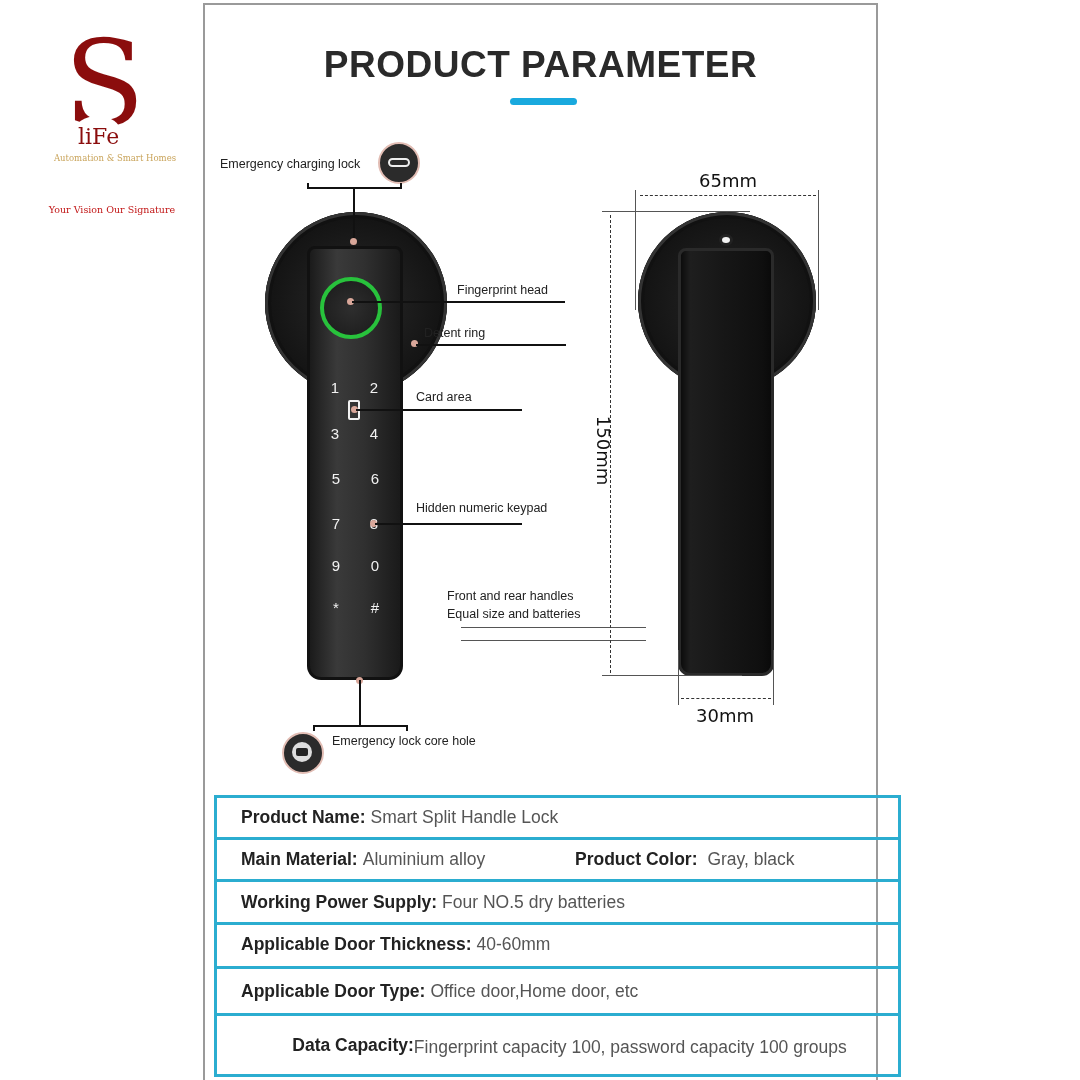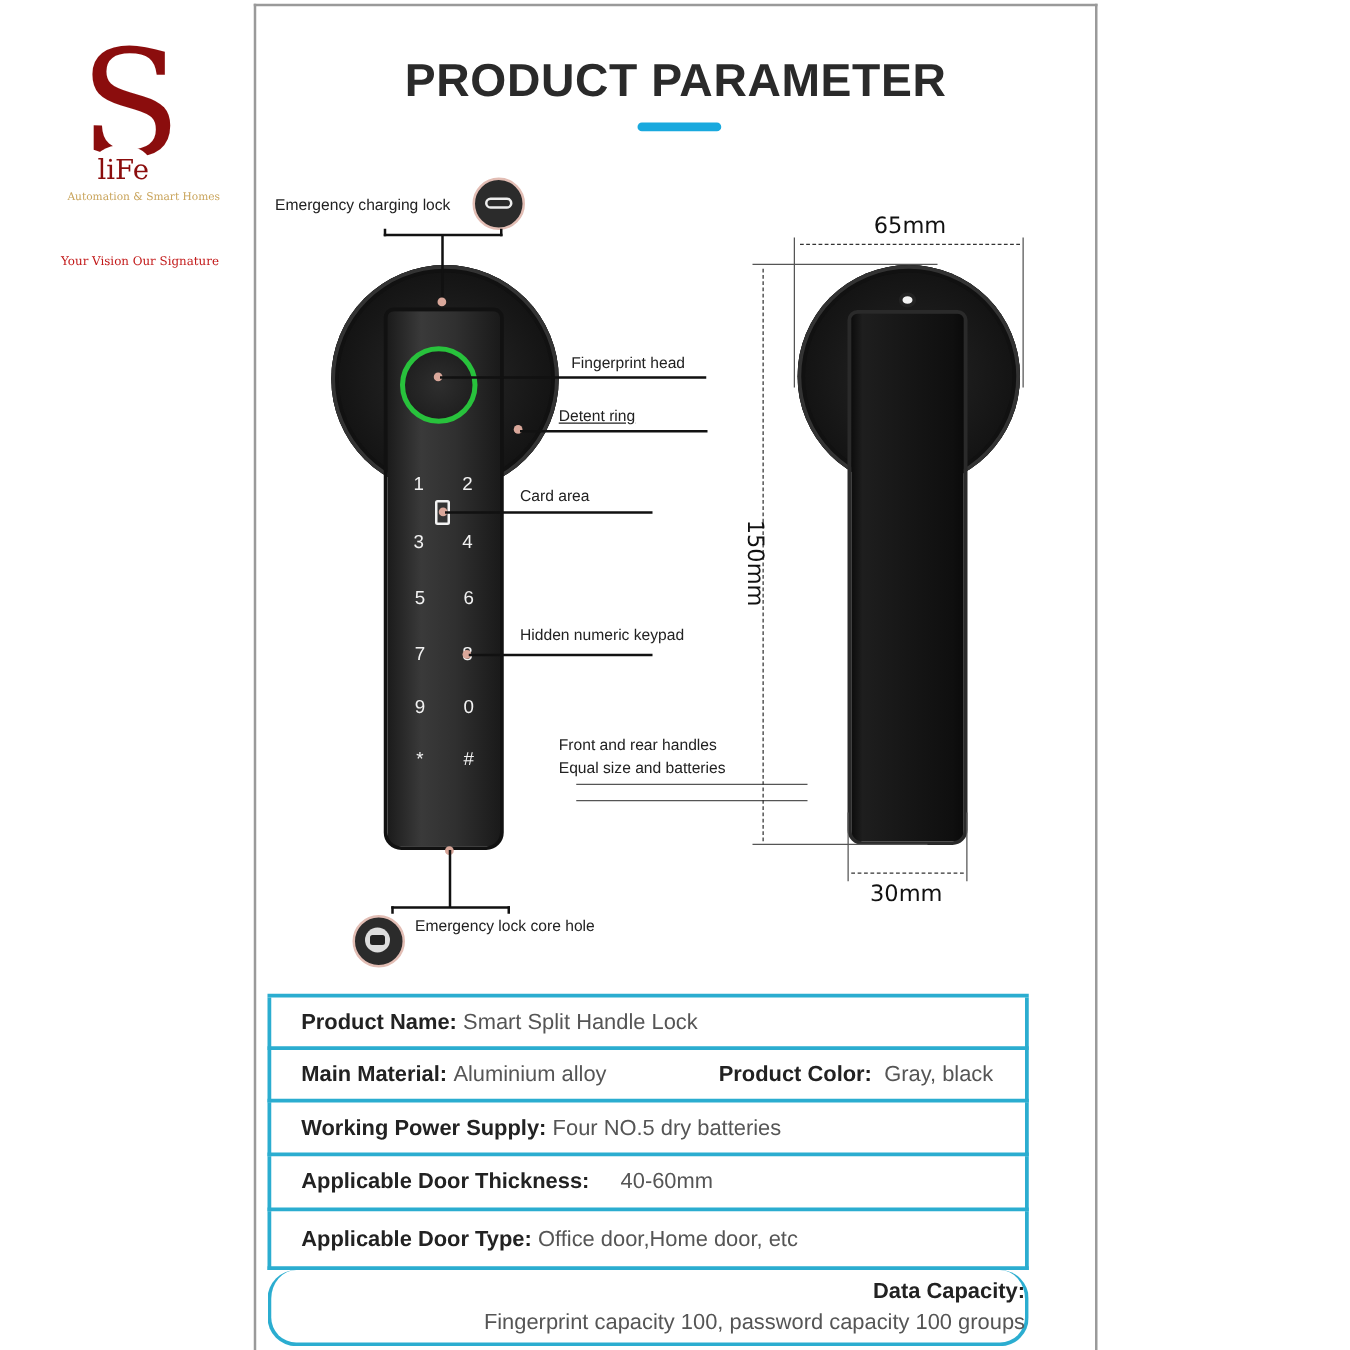--- a/index.html
+++ b/index.html
@@ -40,26 +40,26 @@
   .rose-right { position: absolute; left: 638px; top: 212px; width: 178px; height: 178px; border-radius: 50%; background: radial-gradient(circle, #262626 0%, #141414 65%, #0a0a0a 100%); box-shadow: inset 0 0 0 3px #333, inset 0 0 0 6px #111; }
   .rose-hole { position: absolute; left: 719px; top: 234px; width: 14px; height: 12px; border-radius: 50%; background: #f3f3f3; border: 3px solid #222; }
   .handle-right { position: absolute; left: 678px; top: 248px; width: 96px; height: 428px; border-radius: 8px 8px 12px 12px; background: linear-gradient(90deg, #0c0c0c 0%, #1e1e1e 10%, #161616 50%, #0f0f0f 90%, #0a0a0a 100%); border: 3px solid #2a2a2a; }
 
   .dim-h { position: absolute; height: 0; border-top: 1.5px dashed #333; }
   .dim-v { position: absolute; width: 0; border-left: 1.5px dashed #333; }
   .dim-text { position: absolute; font-family: "DejaVu Sans", sans-serif; font-size: 18px; color: #111; }
   .thin { position: absolute; background: #555; }
 
   
-  .ptable { position: absolute; left: 214px; top: 795px; width: 609px; border-top: 3px solid #2badd0; }
+  .ptable { position: absolute; left: 214px; top: 795px; width: 687px; border-top: 3px solid #2badd0; }
   .prow { position: relative; border-left: 3px solid #2badd0; border-right: 3px solid #2badd0; border-bottom: 3px solid #2badd0; font-size: 17.5px; padding-left: 24px; display: flex; align-items: center; }
   .prow .k { font-weight: bold; color: #222; }
   .prow .v { color: #555; margin-left: 5px; }
   .prow .col2 { position: absolute; left: 358px; }
-  .prow.tall { flex-direction: column; align-items: flex-end; justify-content: center; border-radius: 23px; }
+  .prow.tall { align-items: center; justify-content: center; }
   .prow.tall .v { margin-left: 0; margin-top: 4px; }
 </style>
 </head>
 <body>
 
 <div class="logo">
   <div class="logo-s">S</div>
   <div class="logo-life">liFe</div>
   <div class="logo-tag1">Automation &amp; Smart Homes</div>
   <div class="logo-tag2">Your Vision Our Signature</div>
@@ -97,21 +97,21 @@
   <div class="line" style="left:400px;top:183px;width:2px;height:6px;"></div>
   <div class="line" style="left:353px;top:188px;width:2px;height:52px;"></div>
   <div class="dot" style="left:350px;top:238px;"></div>
 
   <div class="dot" style="left:347px;top:298px;"></div>
   <div class="line" style="left:352px;top:301px;width:213px;height:2px;"></div>
   <div class="lbl" style="left:457px;top:283px;">Fingerprint head</div>
 
   <div class="dot" style="left:411px;top:340px;"></div>
   <div class="line" style="left:416px;top:344px;width:150px;height:2px;"></div>
-  <div class="lbl" style="left:447px;top:326px;text-decoration:underline;">Detent ring</div>
+  <div class="lbl" style="left:424px;top:326px;">Detent ring</div>
 
   <div class="dot" style="left:351px;top:406px;"></div>
   <div class="line" style="left:356px;top:409px;width:166px;height:2px;"></div>
   <div class="lbl" style="left:416px;top:390px;">Card area</div>
 
   <div class="dot" style="left:370px;top:520px;"></div>
   <div class="line" style="left:375px;top:523px;width:147px;height:2px;"></div>
   <div class="lbl" style="left:416px;top:501px;text-align:center;">Hidden numeric keypad</div>
 
   <div class="lbl" style="left:447px;top:589px;">Front and rear handles</div>
@@ -161,21 +161,21 @@
     <span class="v">Aluminium alloy</span>
     <span class="col2">
       <span class="k">Product Color:</span>
       <span class="v">Gray, black</span>
     </span>
   </div>
   <div class="prow" style="height:43px;">
     <span class="k">Working Power Supply:</span>
     <span class="v">Four NO.5 dry batteries</span>
   </div>
-  <div class="prow" style="height:44px;align-items:flex-start;padding-top:9px;gap:20px;">
+  <div class="prow" style="height:44px;align-items:flex-start;padding-top:9px;">
     <span class="k">Applicable Door Thickness:</span>
     <span class="v">40-60mm</span>
   </div>
   <div class="prow" style="height:47px;">
     <span class="k">Applicable Door Type:</span>
     <span class="v">Office door,Home door, etc</span>
   </div>
   <div class="prow tall" style="height:61px;">
     <span class="k">Data Capacity:</span>
     <span class="v">Fingerprint capacity 100, password capacity 100 groups</span>

